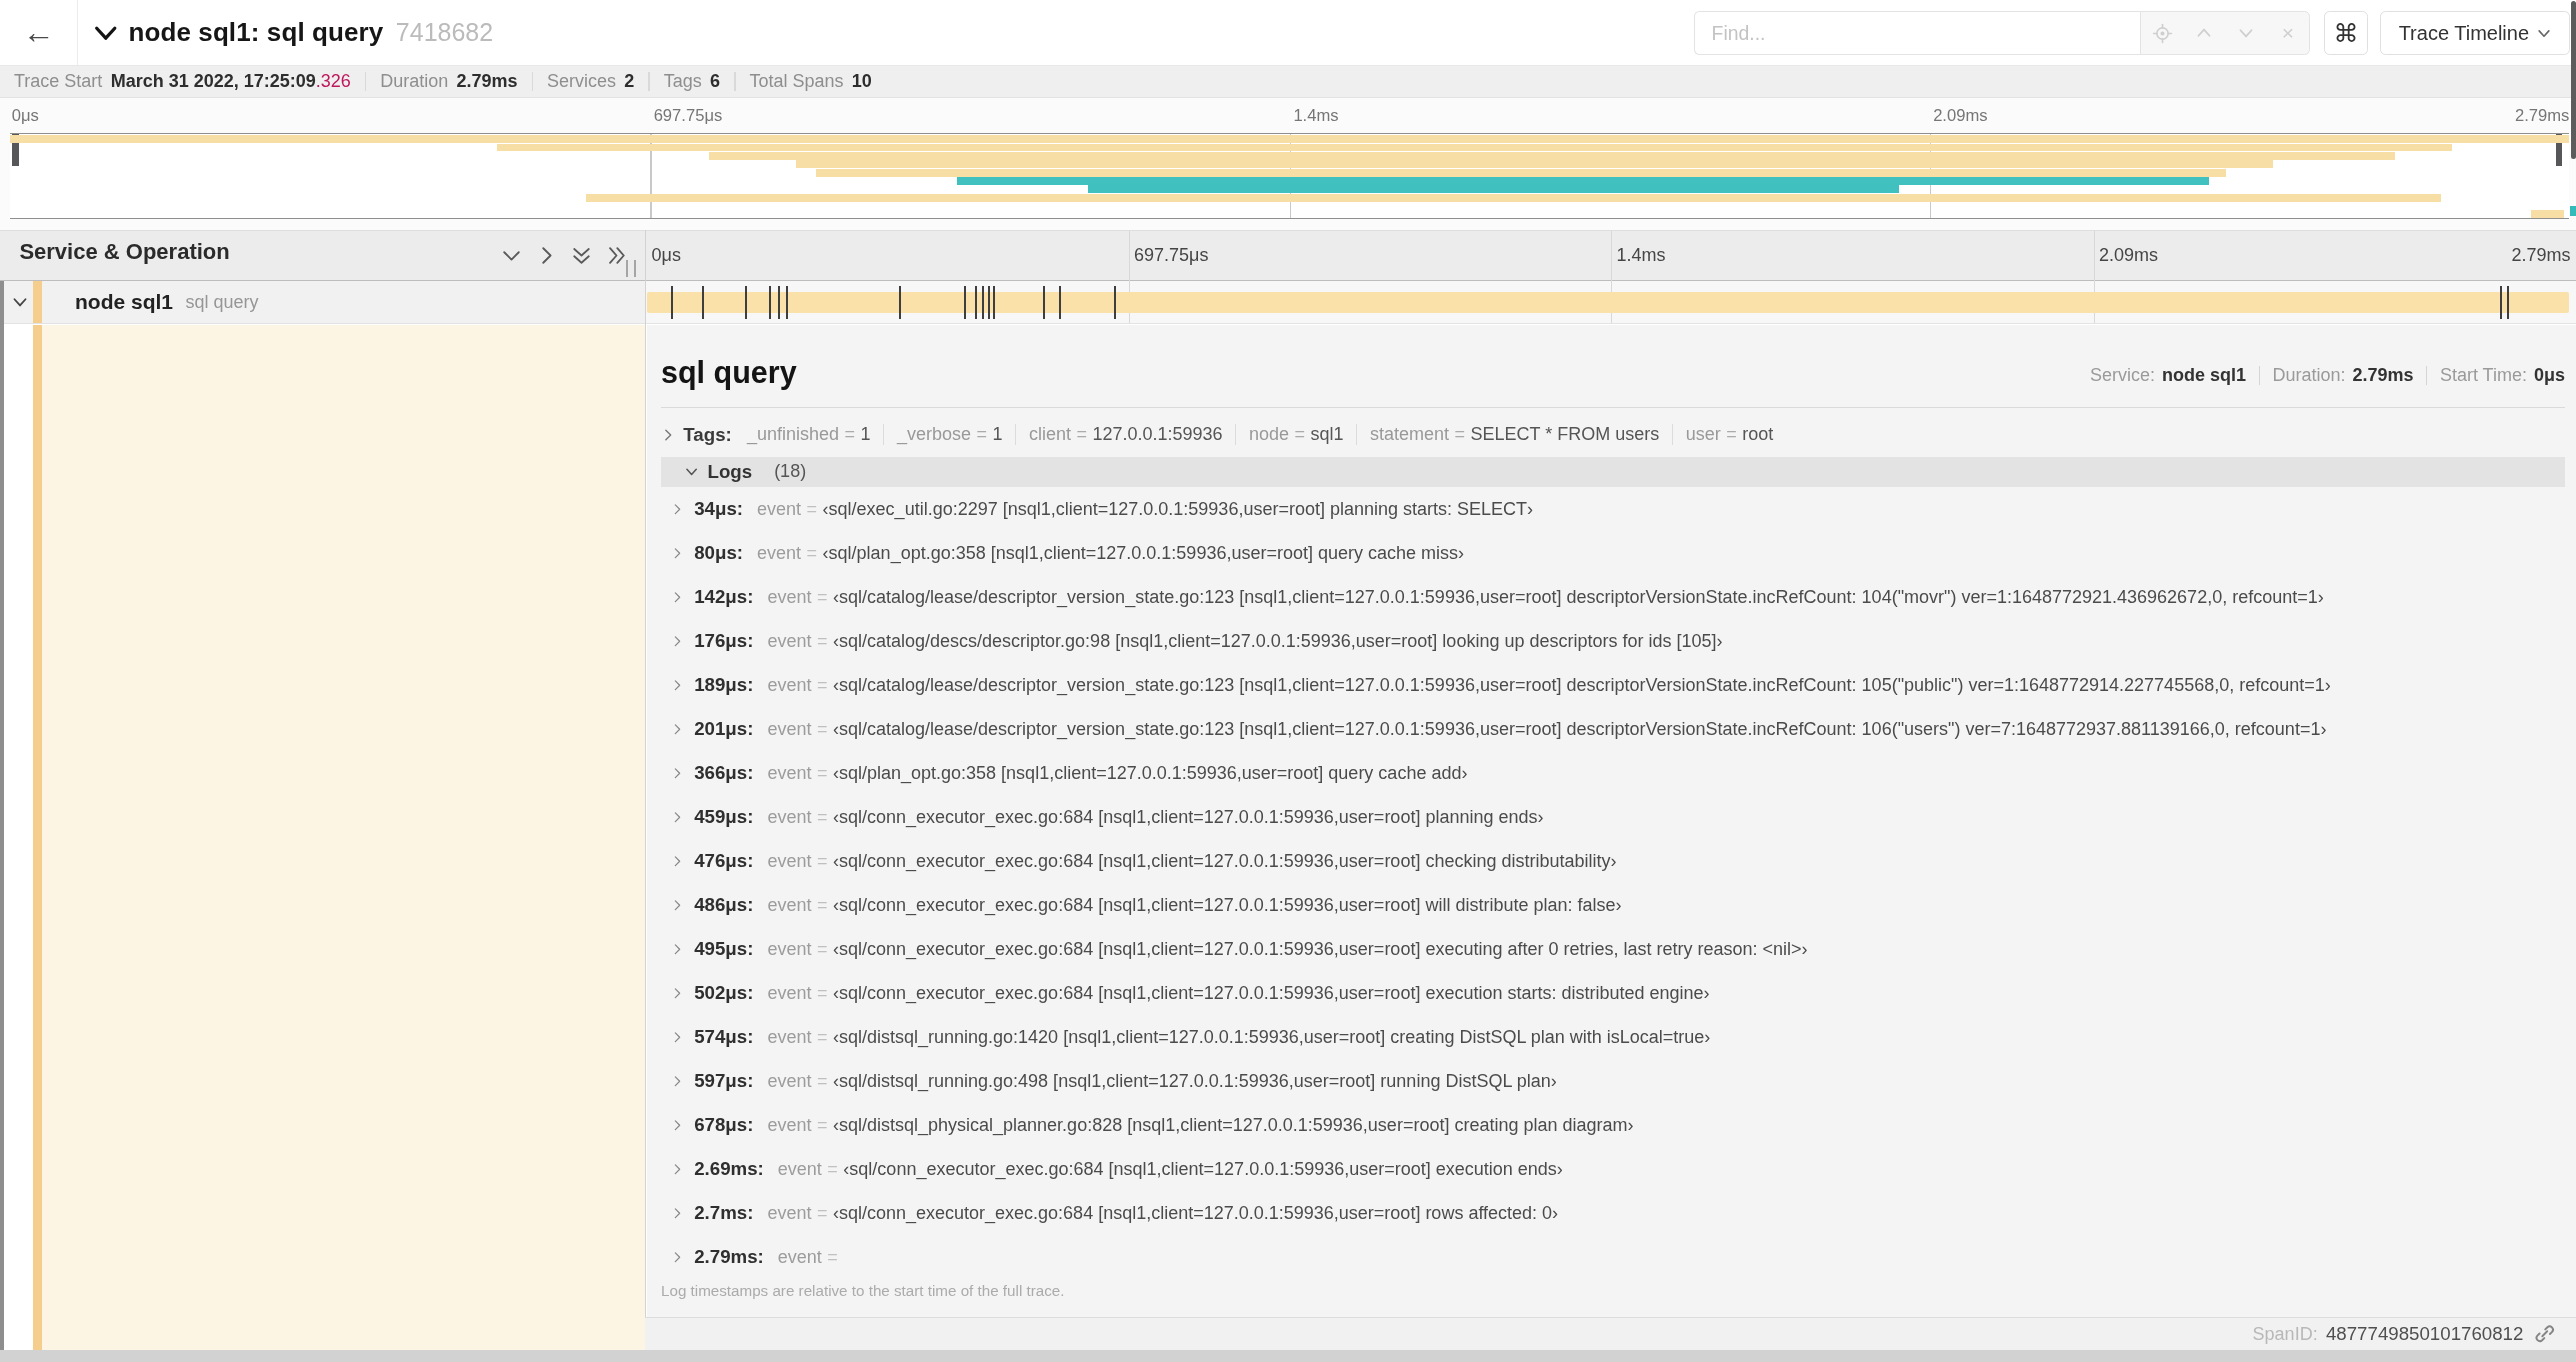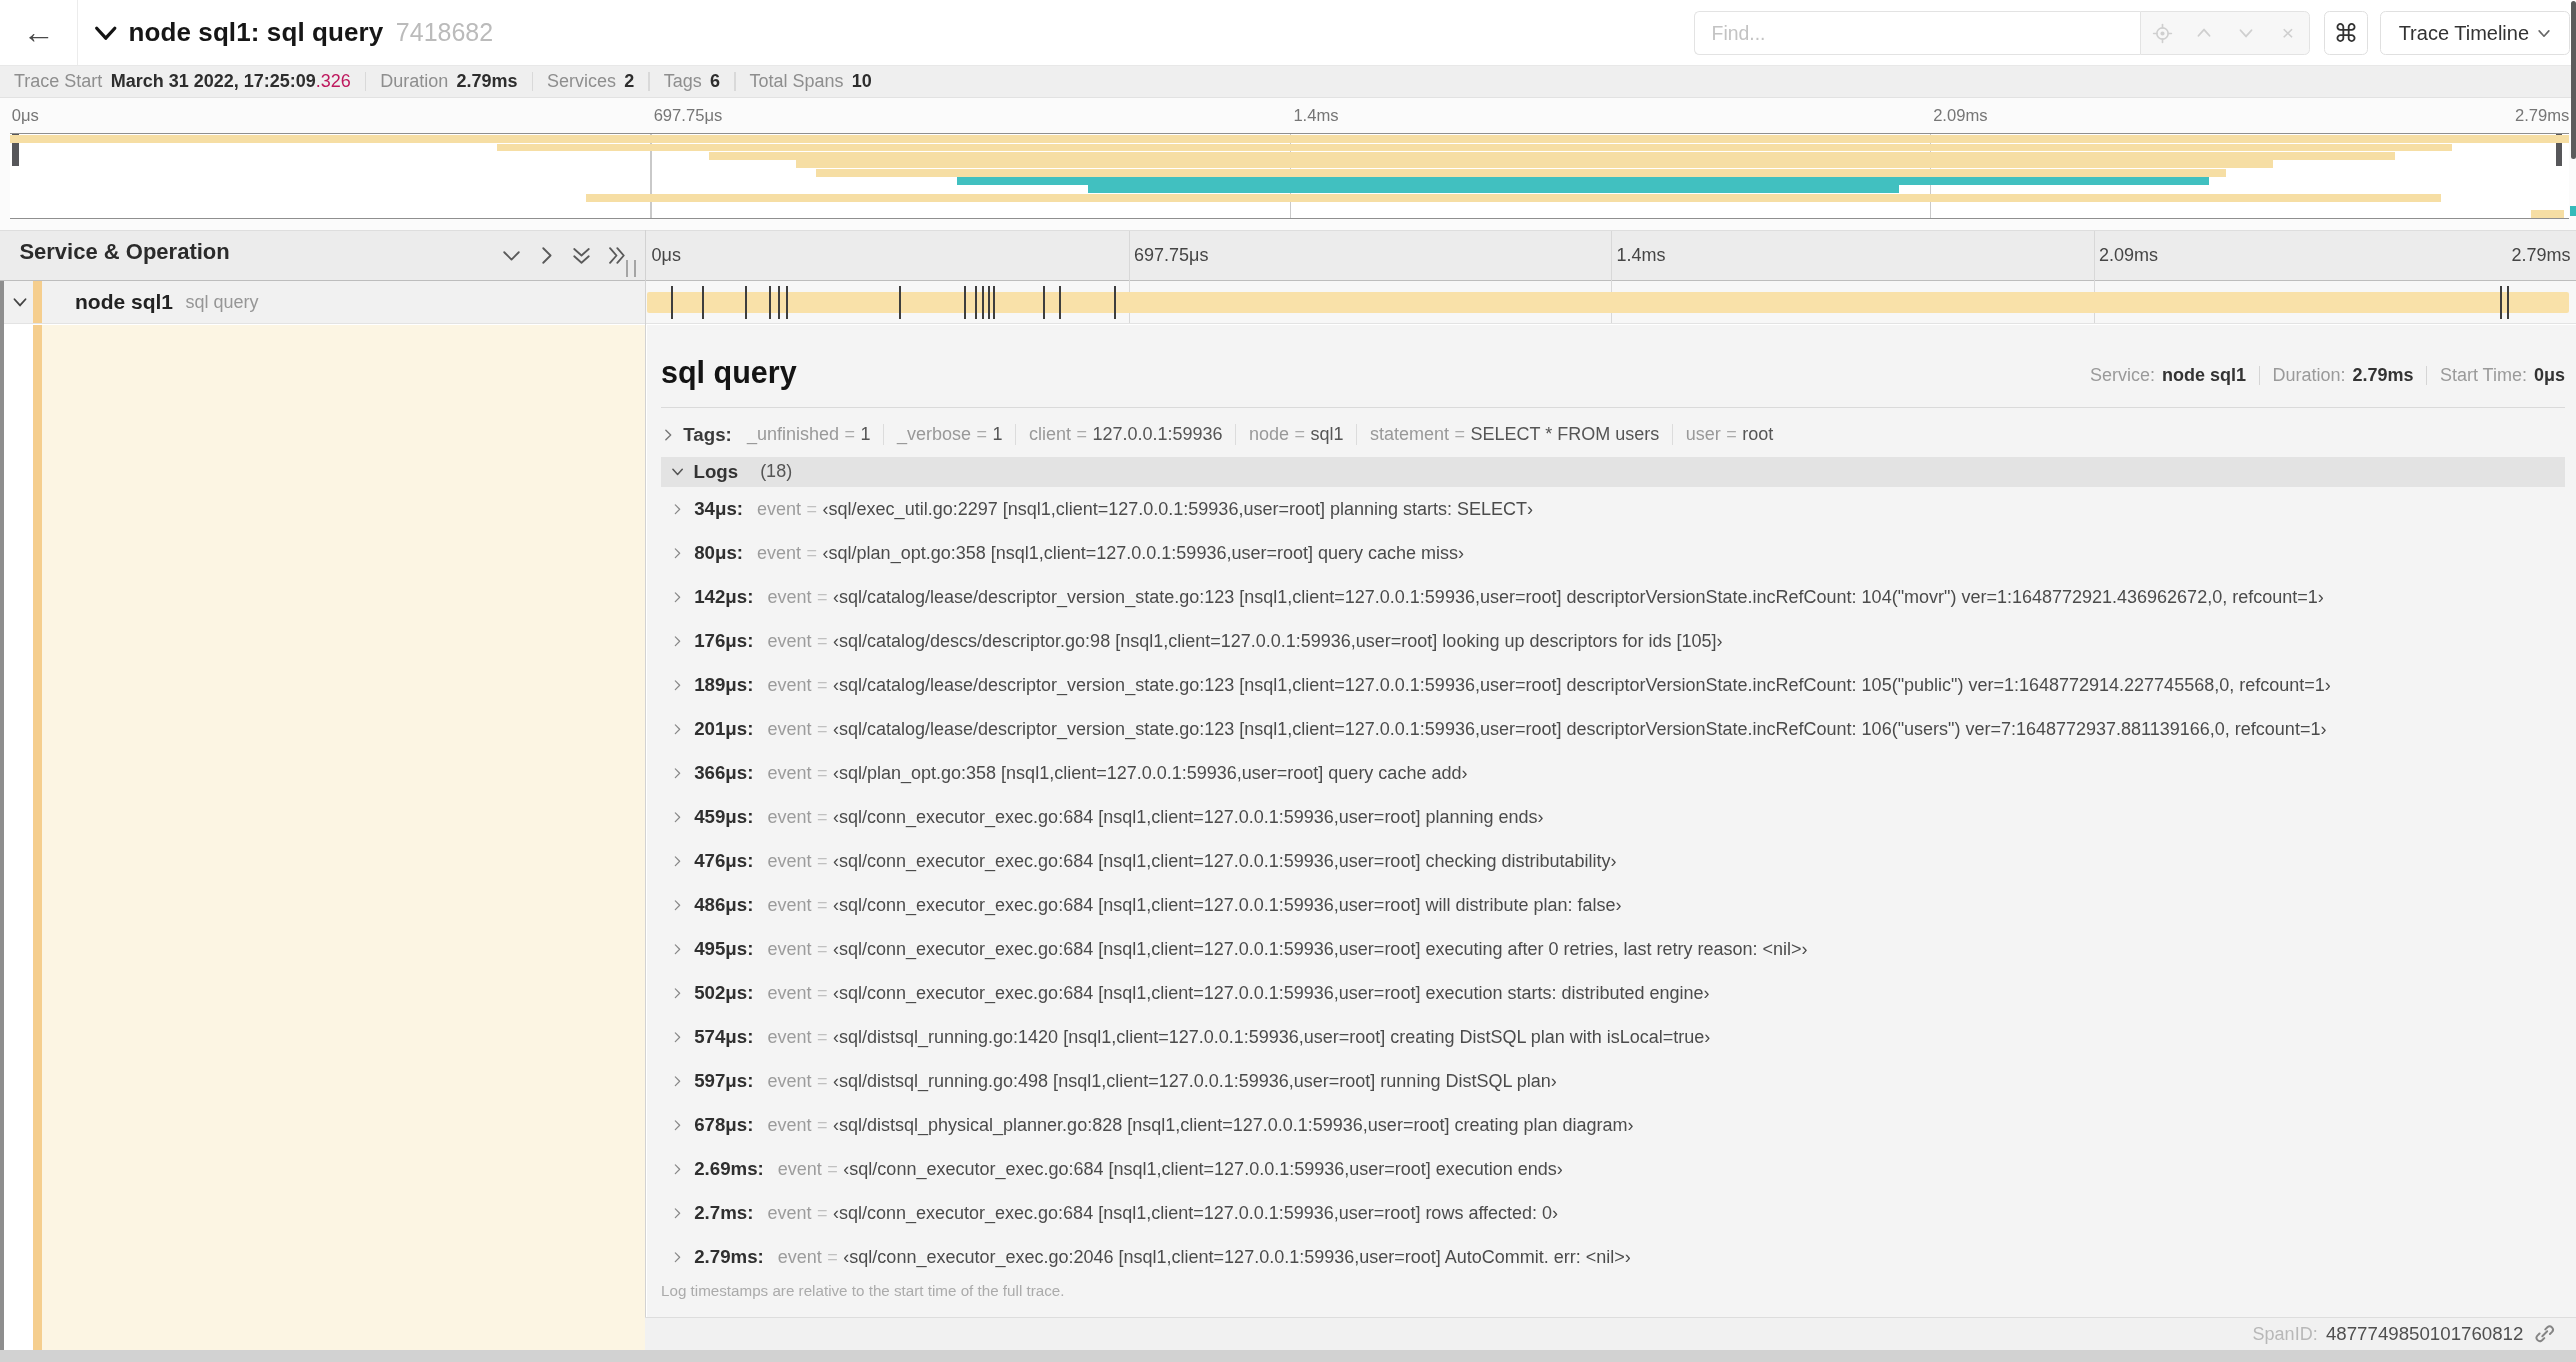--- a/index.html
+++ b/index.html
@@ -92,21 +92,21 @@
 
   .tags-row { display:flex; align-items:center; margin-top:15.2px; font-size:18px; cursor:pointer; }
   .tags-row .ic { width:14px; height:14px; margin-right:8.3px; }
   .tags-label { font-size:18.7px; font-weight:700; color:#3a3a3a; margin-right:15.2px; }
   .tag-key { color:#999; }
   .tag-eq { color:#aaa; margin:0 5.5px; }
   .tag-value { color:#555; }
   .tag-sep { width:1.4px; height:21px; background:#dcdcdc; margin:0 12.5px; }
 
   .logs-header { margin-top:11px; height:30.5px; background:#e3e3e3; display:flex; align-items:center;
-    padding-left:9px; cursor:pointer; }
+    padding-left:23px; cursor:pointer; }
   .logs-header .ic { width:15.2px; height:15.2px; }
   .logs-title { font-size:18.7px; font-weight:700; color:#333; margin-left:8.3px; }
   .logs-count { font-size:18px; color:#555; margin-left:22px; }
 
   .log-row { height:44px; display:flex; align-items:center; padding-left:9.7px; font-size:18px;
     white-space:nowrap; overflow:hidden; cursor:pointer; }
   .log-row .ic { width:12.5px; height:12.5px; flex:0 0 auto; }
   .log-time { font-size:18.7px; font-weight:700; color:#2f2f2f; margin-left:11px; }
   .log-key { color:#9c9c9c; margin-left:14px; }
   .log-eq { color:#c0c0c0; margin:0 5.5px; }
@@ -503,21 +503,20 @@
           <span class="log-eq">=</span>
           <span class="log-value">‹sql/conn_executor_exec.go:684 [nsql1,client=127.0.0.1:59936,user=root] rows affected: 0›</span>
         </div>
         <div class="log-row">
           <svg class="ic stroked" viewBox="0 0 26 26" stroke="#888" stroke-width="2.6">
             <polyline points="9,4 18,13 9,22"></polyline>
           </svg>
           <span class="log-time">2.79ms:</span>
           <span class="log-key">event</span>
           <span class="log-eq">=</span>
-          <span class="log-value">‹sql/conn_executor_exec.go:2046 [nsql1,client=127.0.0.1:59936,user=root] AutoCommit. err: &lt;nil&gt;›</span>
         </div>
       </div>
 
     <div class="logs-footnote">Log timestamps are relative to the start time of the full trace.</div>
   </div>
 
   <div class="spanid-bar">
     <span class="spanid-label">SpanID:</span>
     <span class="spanid-value">4877749850101760812</span>
     <svg class="link-icon stroked" viewBox="0 0 24 24" stroke="#858585" stroke-width="2">

